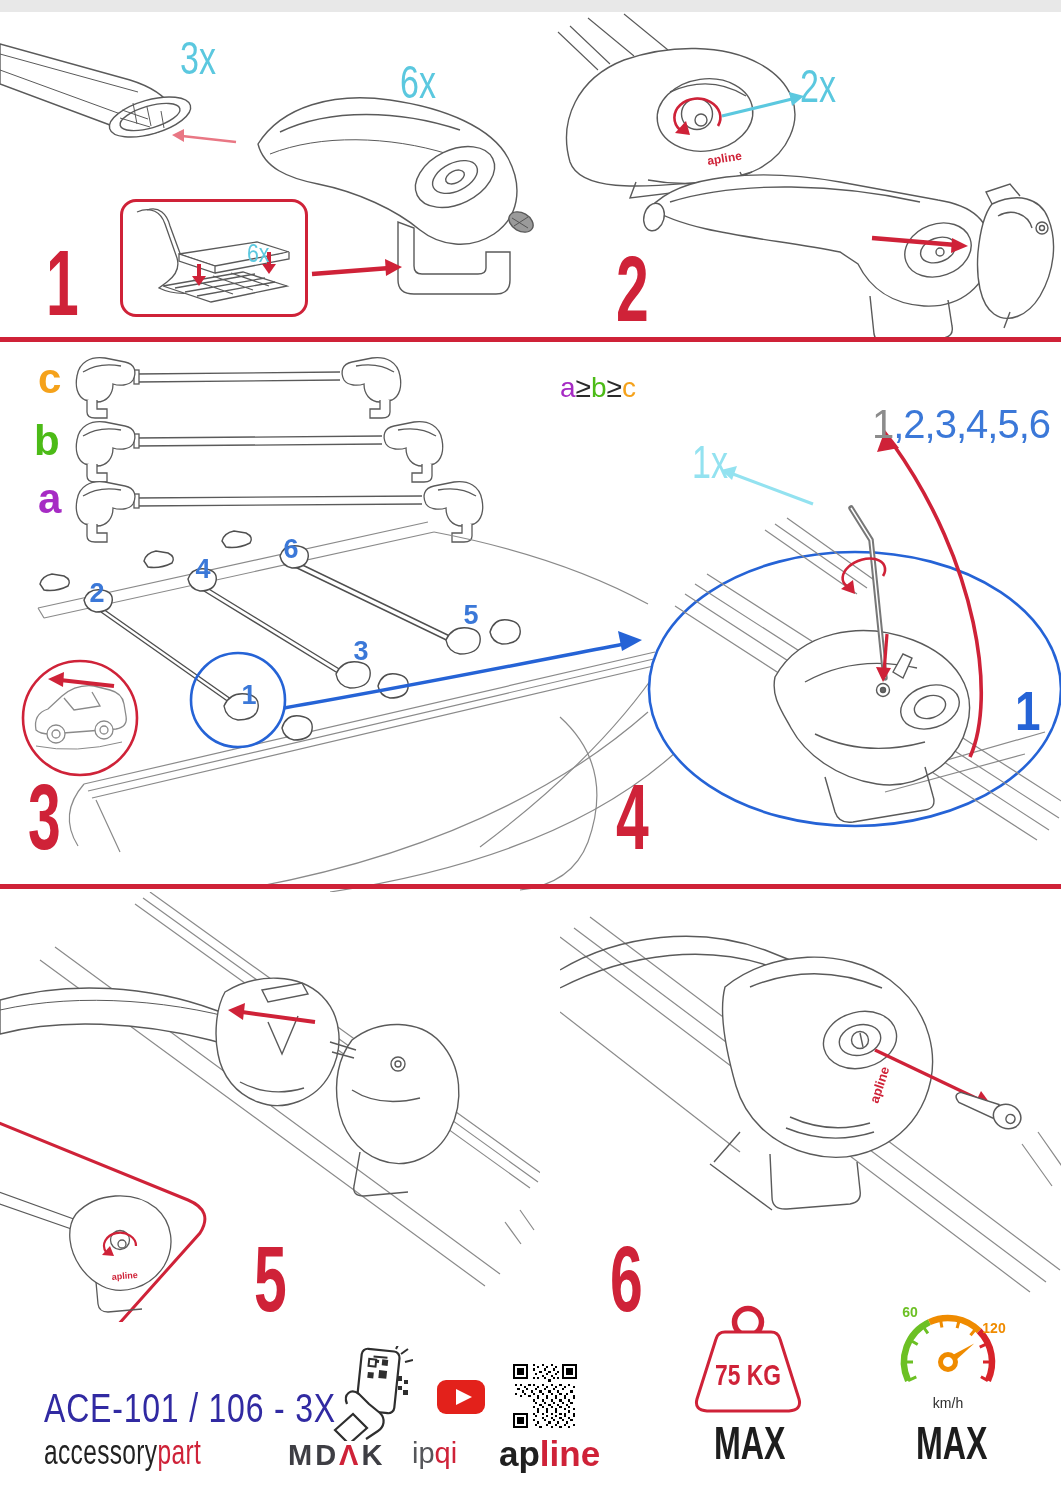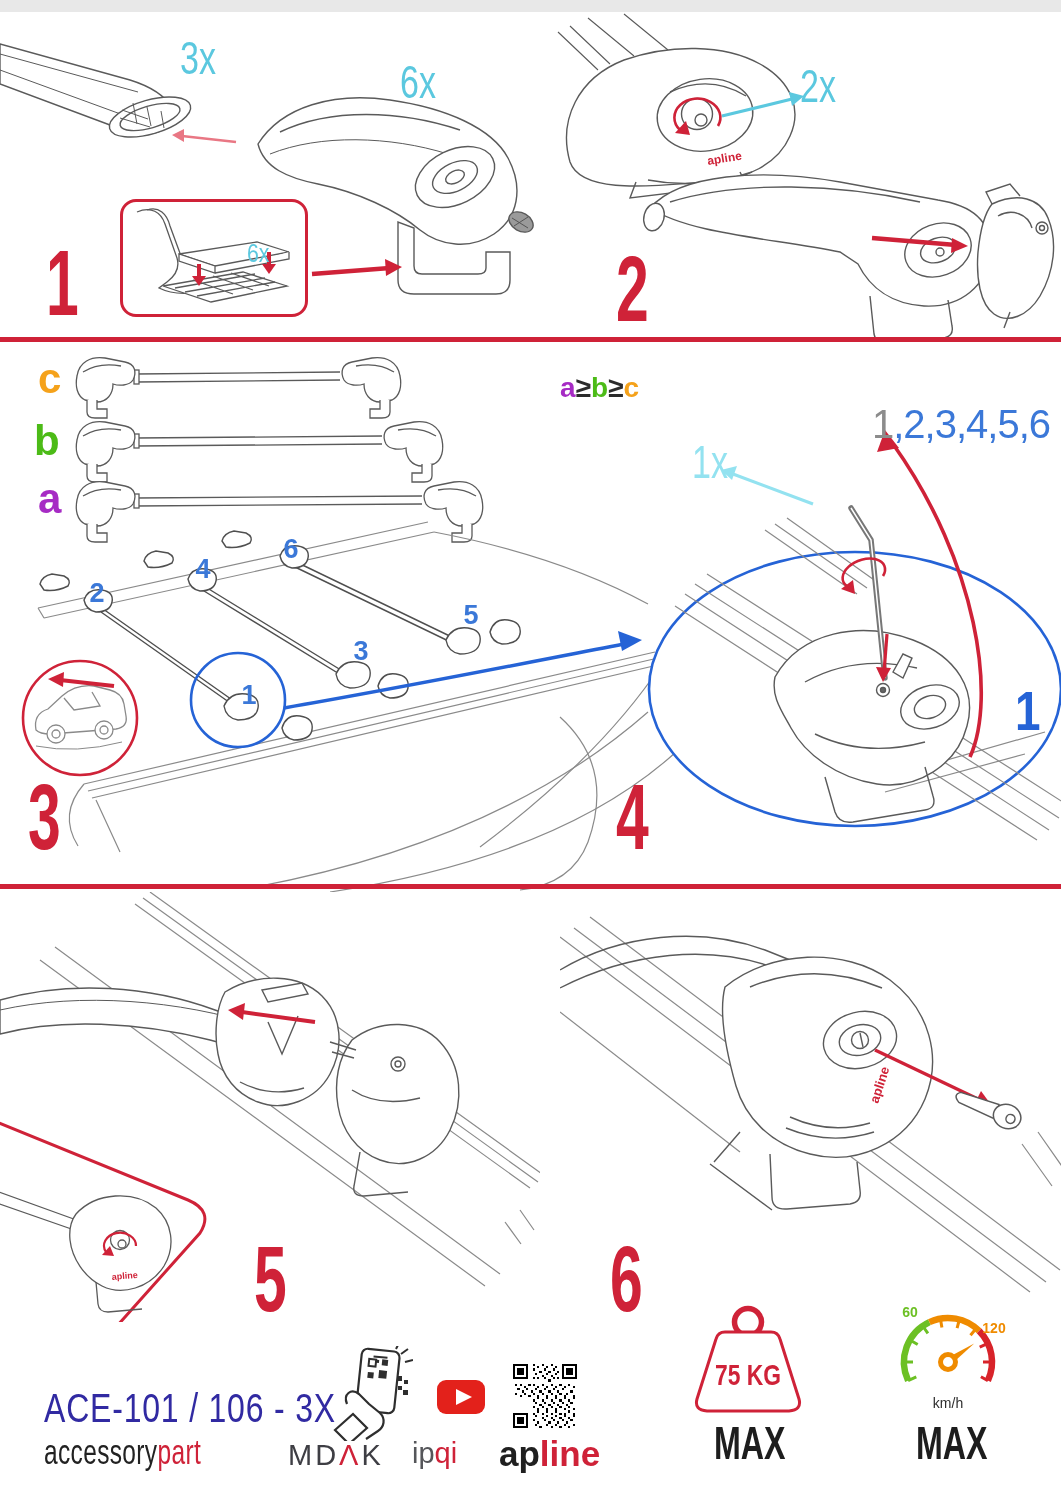--- a/index.html
+++ b/index.html
@@ -12,29 +12,29 @@
   body{background:#e8e8e8;font-family:"Liberation Sans",sans-serif}
   .page{position:relative;width:1061px;height:1500px;background:#ffffff;overflow:hidden;margin:12px auto}
   .abs{position:absolute}
   .divider{position:absolute;left:0;width:1061px;height:5px;background:var(--red)}
   .stepnum{position:absolute;font-size:92px;font-weight:700;color:var(--red);line-height:.82;
            transform:scaleX(.64);transform-origin:left top;letter-spacing:-2px}
   .qty{position:absolute;font-size:46px;font-weight:400;color:var(--cyan);line-height:.9;
        transform:scaleX(.74);transform-origin:left top}
   .qty-light{color:var(--cyan-light)}
   .abc{position:absolute;font-size:42px;font-weight:700;line-height:.9}
-  .rule{position:absolute;font-size:28px;font-weight:700;letter-spacing:0}
+  .rule{position:absolute;font-size:28px;font-weight:400;letter-spacing:0}
   .seq{position:absolute;font-size:40px;font-weight:400;letter-spacing:-1px}
   .seq .first{color:var(--gray)} .seq .rest{color:var(--blue)}
   .model{position:absolute;font-size:40px;font-weight:500;color:var(--navy);letter-spacing:1px;
          transform:scaleX(.80);transform-origin:left top;line-height:.9}
   .accpart{position:absolute;font-size:35px;font-weight:500;letter-spacing:.5px;
            transform:scaleX(.70);transform-origin:left top;line-height:.9;color:#222}
   .accpart .part{color:var(--red)}
-  .mdak{position:absolute;font-size:29px;font-weight:400;color:#3E3E44;letter-spacing:3px;line-height:.9}
+  .mdak{position:absolute;font-size:29px;font-weight:700;color:#3E3E44;letter-spacing:3px;line-height:.9}
   .mdak .lam{color:var(--red)}
   .ipqi{position:absolute;font-size:29px;font-weight:500;color:#55565A;line-height:.9}
   .ipqi .qi{color:var(--red)}
   .apline{position:absolute;font-size:35px;font-weight:700;color:#202020;line-height:.9}
   .apline .line{color:var(--red)}
   .max{position:absolute;font-size:46px;font-weight:700;color:var(--ink);line-height:.85;
        transform:scaleX(.70);transform-origin:left top}
   .inset-box{position:absolute;border:3px solid var(--red);border-radius:16px;background:#fff}
   svg{display:block}
   svg text{font-family:"Liberation Sans",sans-serif}

